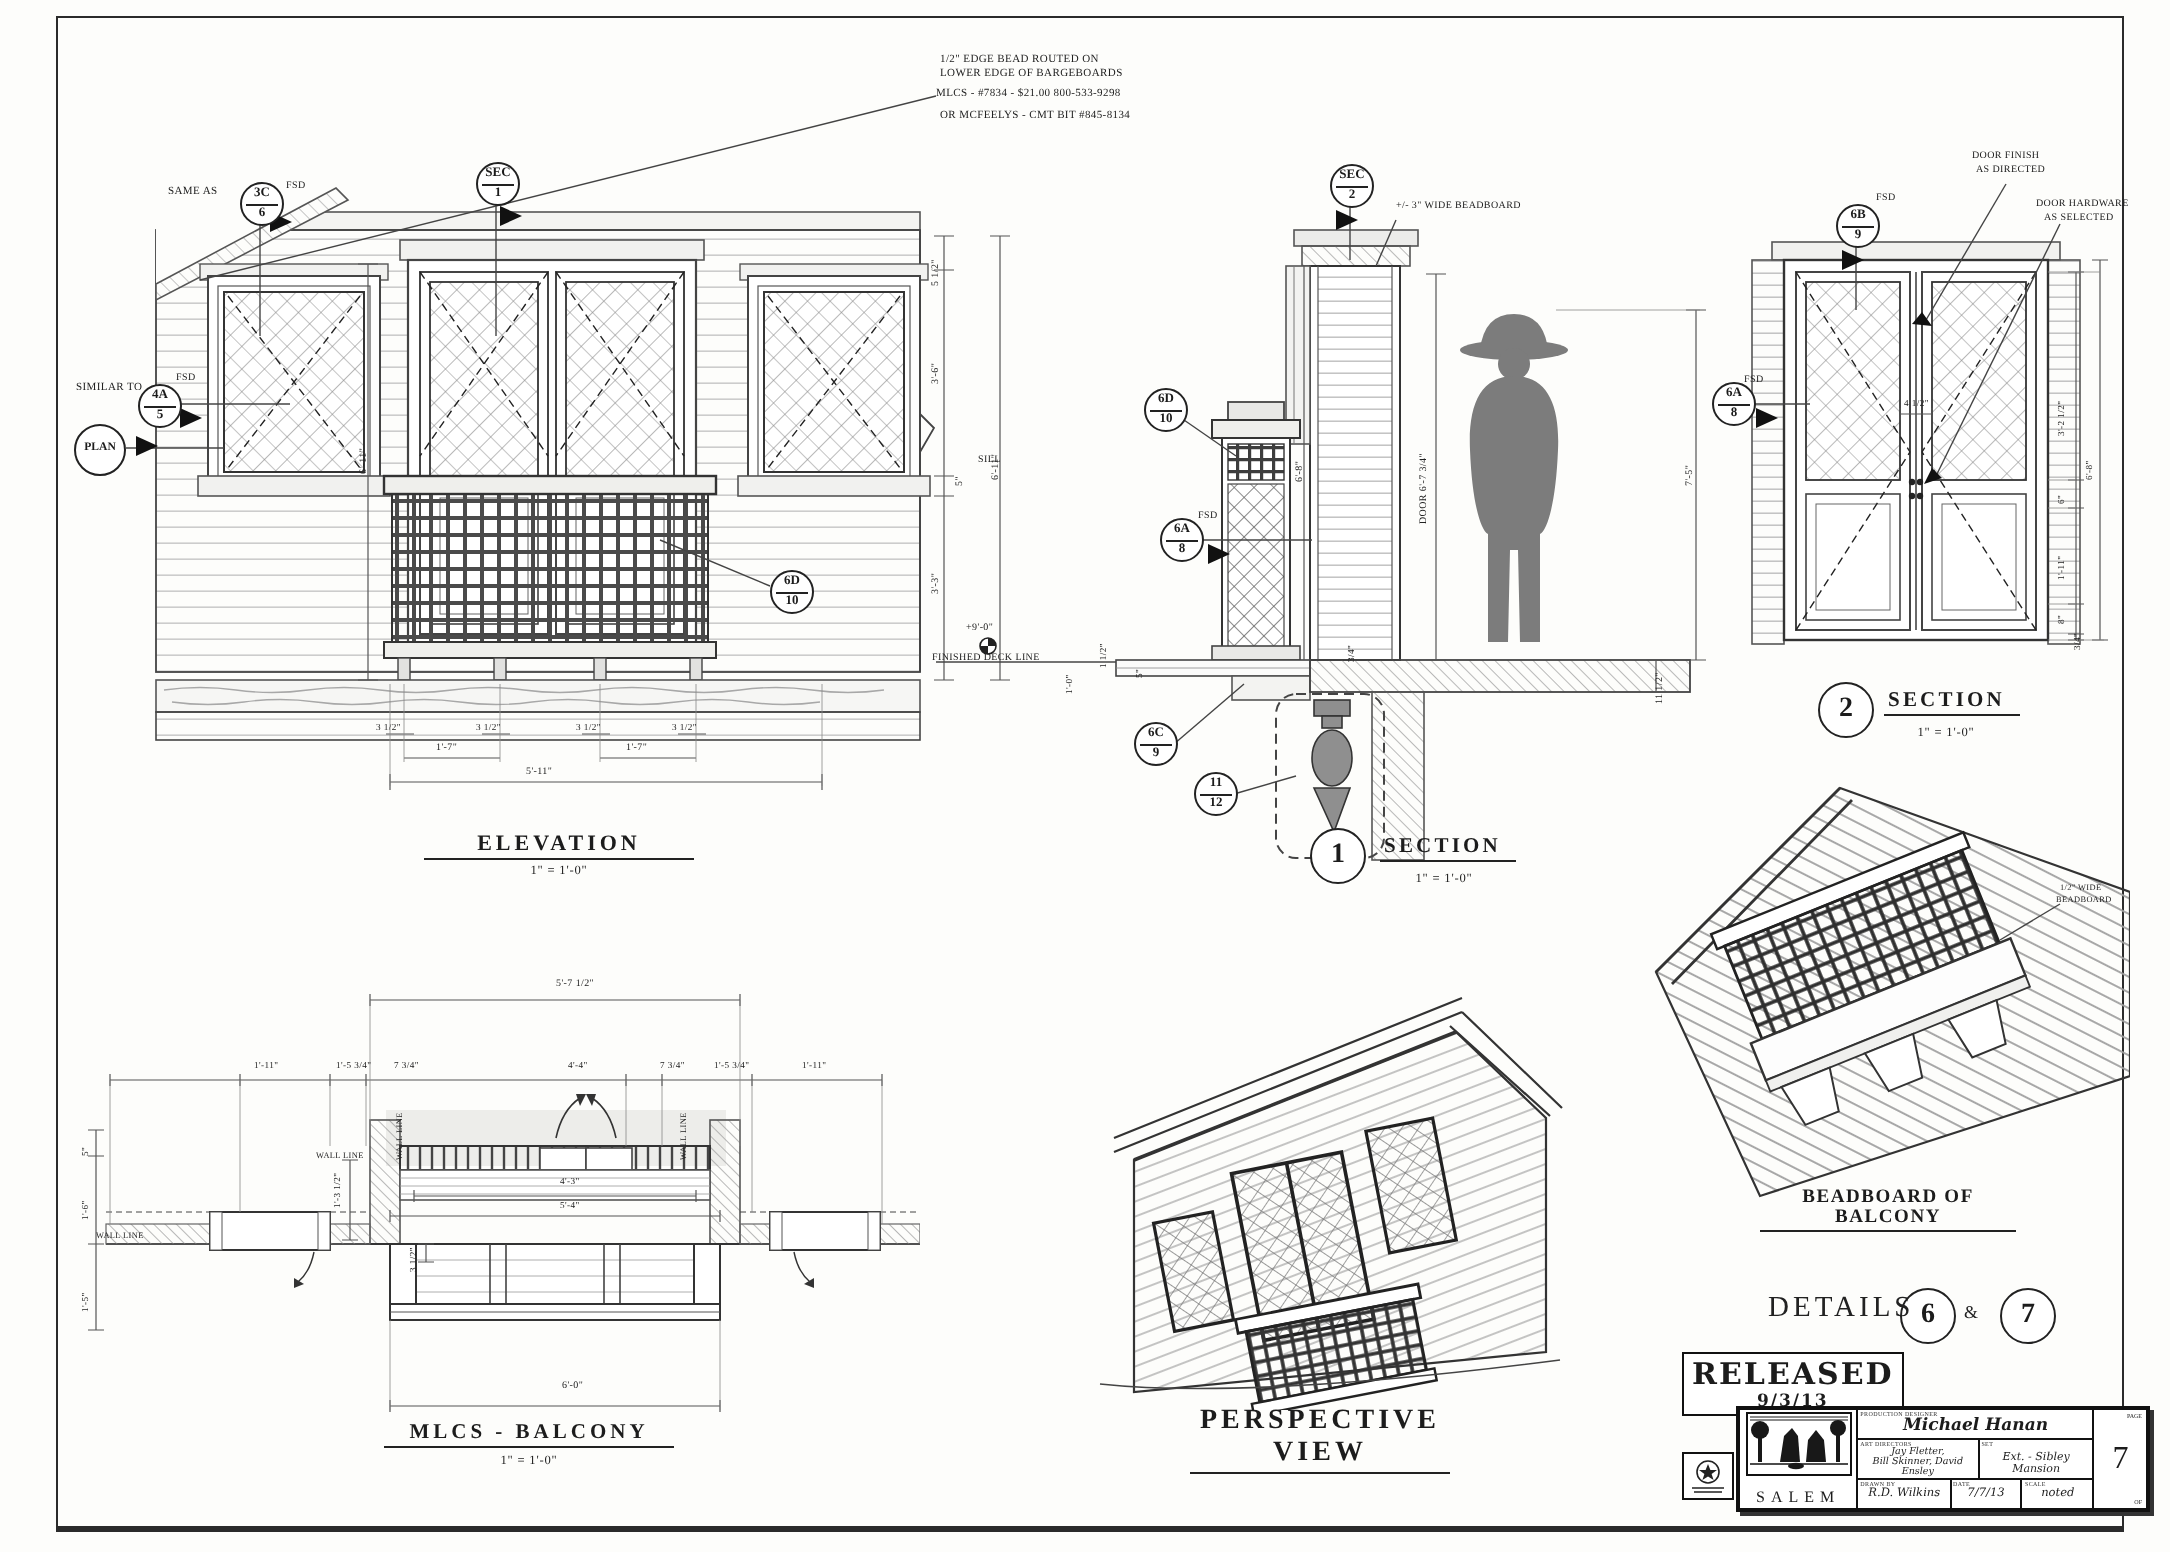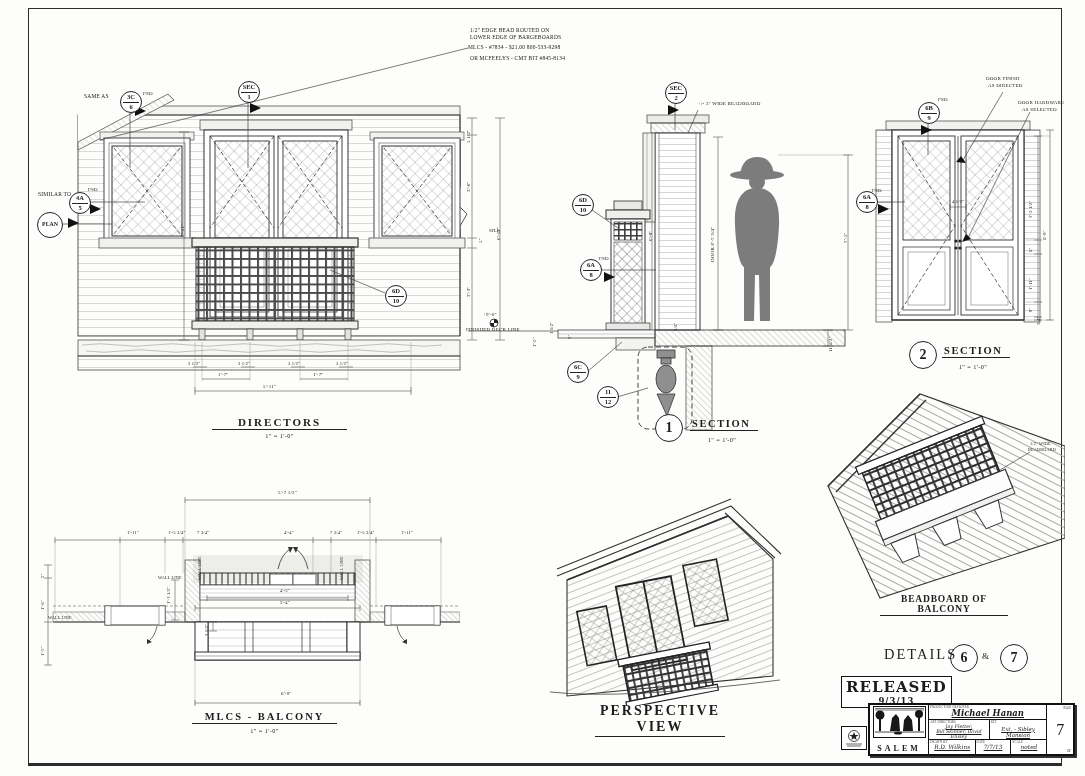--- a/index.html
+++ b/index.html
@@ -21,25 +21,25 @@
   .vtitle{position:absolute;z-index:4;font-weight:bold;letter-spacing:2px;text-align:center;
           border-bottom:1.7px solid #222;padding-bottom:1px;font-size:11px;}
   .vscale{position:absolute;z-index:4;font-size:6.3px;text-align:center;letter-spacing:.4px;}
   .stitle{position:absolute;z-index:4;font-weight:bold;letter-spacing:1.6px;font-size:10.5px;border-bottom:1.7px solid #222;padding:0 8px 1px 2px;}
   .released{position:absolute;z-index:4;border:1.7px solid #111;background:#fff;text-align:center;
              padding:1px 4px;font-weight:bold;font-family:"DejaVu Serif",serif;}
   .released .r1{font-size:15px;letter-spacing:1px;}
   .released .r2{font-size:8.5px;letter-spacing:1px;}
   .tblock{position:absolute;z-index:4;background:#fff;border:2px solid #111;box-shadow:2px 2px 0 #333;display:flex;}
   .tb-logo{width:57px;border-right:1.2px solid #111;display:flex;flex-direction:column;align-items:center;justify-content:space-between;padding:1px;}
-  .tb-show{font-size:8px;font-weight:bold;letter-spacing:3px;}
+  .tb-show{font-size:8px;font-weight:normal;letter-spacing:3px;}
   .tb-fields{width:119px;display:flex;flex-direction:column;}
   .tb-row{position:relative;border-bottom:1px solid #111;flex:1;display:flex;}
   .tb-row:last-child{border-bottom:none;}
-  .tb-cell{position:relative;flex:1;border-right:1px solid #111;overflow:hidden;text-decoration:underline;}
+  .tb-cell{position:relative;flex:1;border-right:1px solid #111;overflow:hidden;}
   .tb-cell:last-child{border-right:none;}
   .tb-lab{position:absolute;left:1px;top:0;font-size:3px;letter-spacing:.2px;color:#333;}
   .tb-val{width:100%;text-align:center;font-style:italic;font-family:"DejaVu Serif",serif;line-height:1.1;padding-top:4px;}
   .tb-page{width:26px;border-left:1.2px solid #111;display:flex;flex-direction:column;align-items:center;justify-content:center;position:relative;}
   .stamp{position:absolute;z-index:4;border:1.4px solid #111;background:#fff;}
 </style>
 </head>
 <body>
 
 <div class="sheet">
@@ -450,21 +450,21 @@
   <span class="t d5 vt" style="left:180px;top:237px">6'-11"</span>
   <span class="t d5" style="left:483px;top:312px">+9'-0"</span>
   <span class="t d5" style="left:466px;top:327px">FINISHED DECK LINE</span>
   <span class="t d45" style="left:188px;top:361px">3 1/2"</span>
   <span class="t d45" style="left:238px;top:361px">3 1/2"</span>
   <span class="t d45" style="left:288px;top:361px">3 1/2"</span>
   <span class="t d45" style="left:336px;top:361px">3 1/2"</span>
   <span class="t d5" style="left:218px;top:372px">1'-7"</span>
   <span class="t d5" style="left:313px;top:372px">1'-7"</span>
   <span class="t d5" style="left:263px;top:384px">5'-11"</span>
-  <div class="vtitle" style="left:212px;top:416px;width:135px">DIRECTORS</div>
+  <div class="vtitle" style="left:212px;top:416px;width:135px">ELEVATION</div>
   <div class="vscale" style="left:252px;top:432px;width:55px">1" = 1'-0"</div>
 
   <span class="t d5" style="left:698px;top:101px">+/- 3" WIDE BEADBOARD</span>
   <span class="t d5" style="left:599px;top:256px">FSD</span>
   <span class="t d5 vt" style="left:648px;top:241px">6'-8"</span>
   <span class="t d5 vt" style="left:710px;top:262px">DOOR   6'-7 3/4"</span>
   <span class="t d5 vt" style="left:843px;top:243px">7'-5"</span>
   <span class="t d5 vt" style="left:828px;top:352px">11 1/2"</span>
   <span class="t d45 vt" style="left:549px;top:334px">1 1/2"</span>
   <span class="t d45 vt" style="left:567px;top:339px">5"</span>

